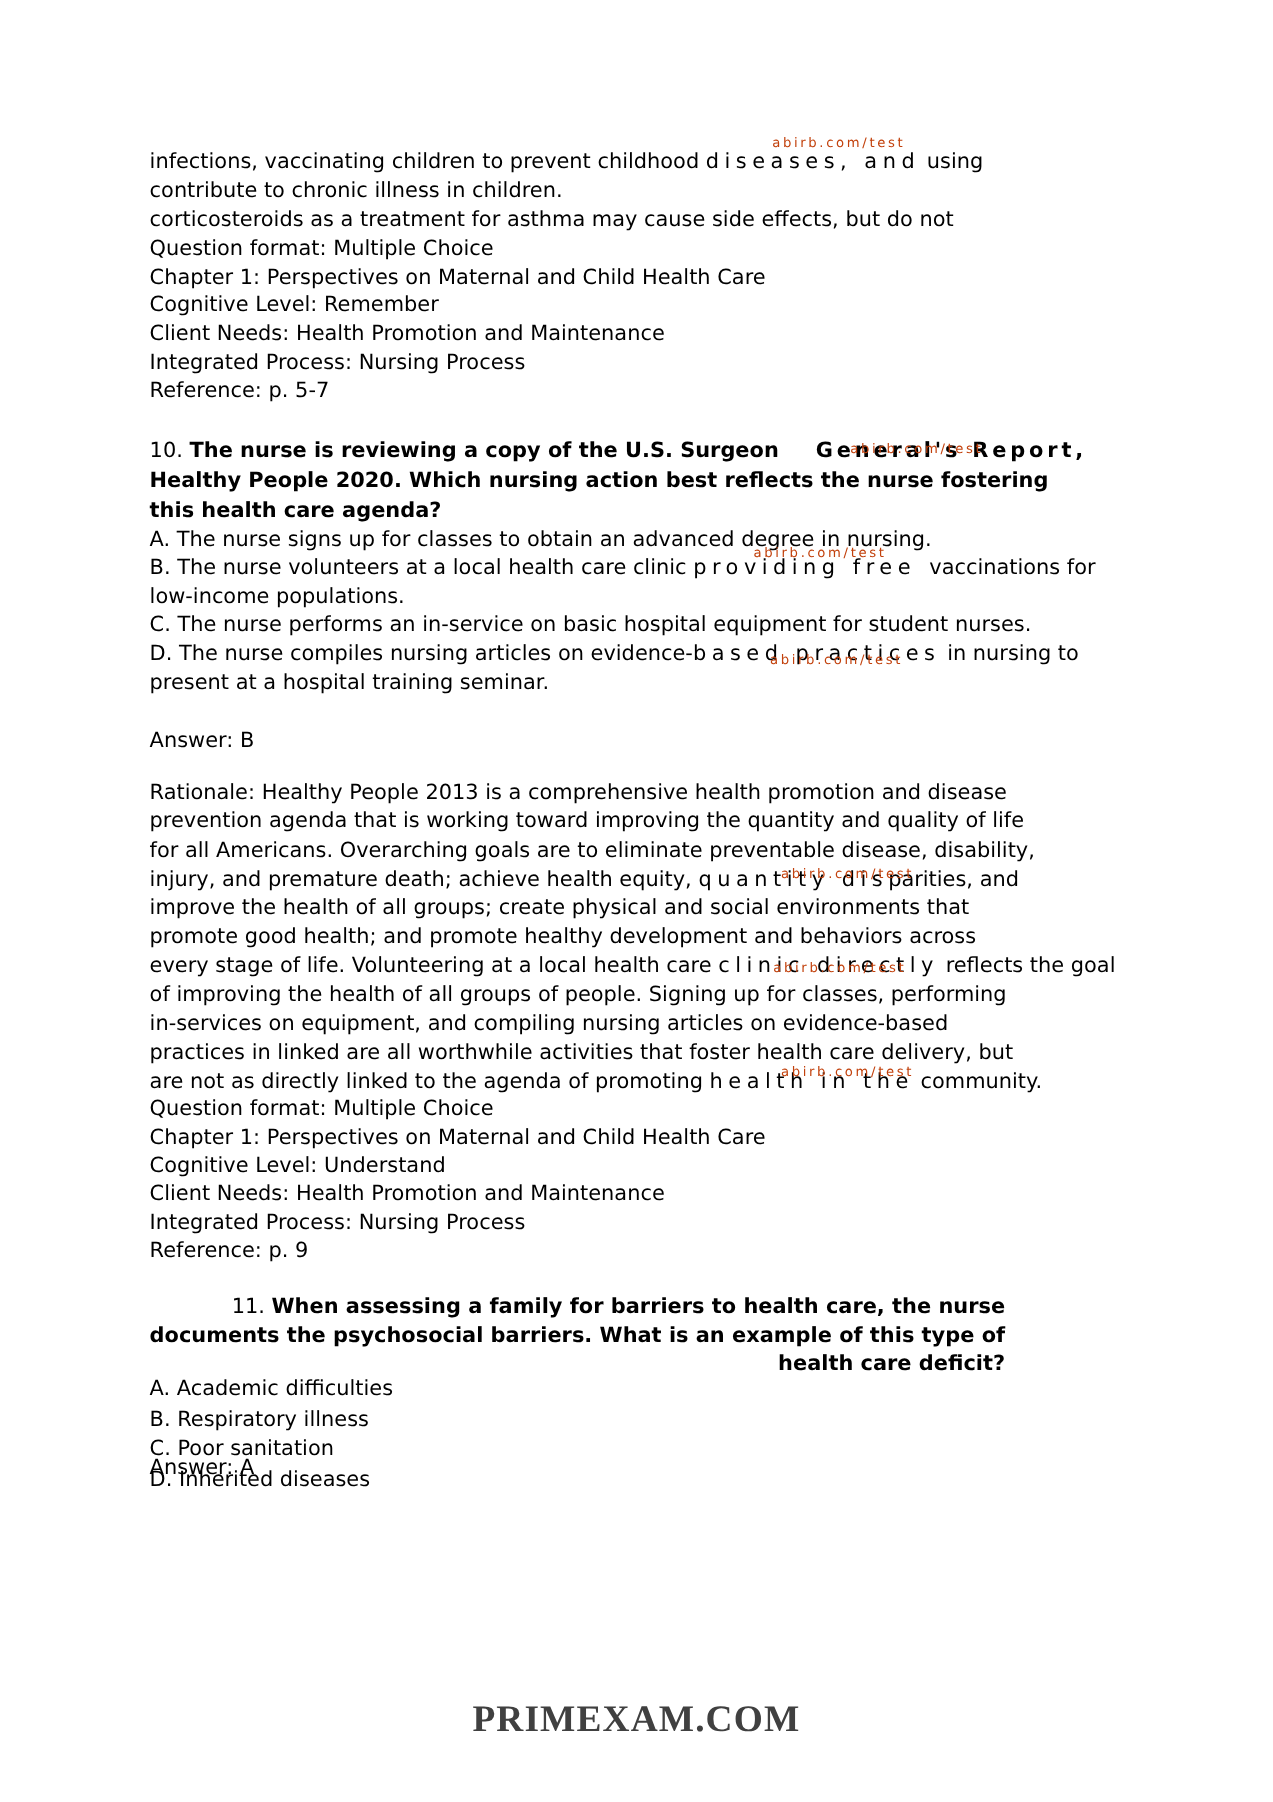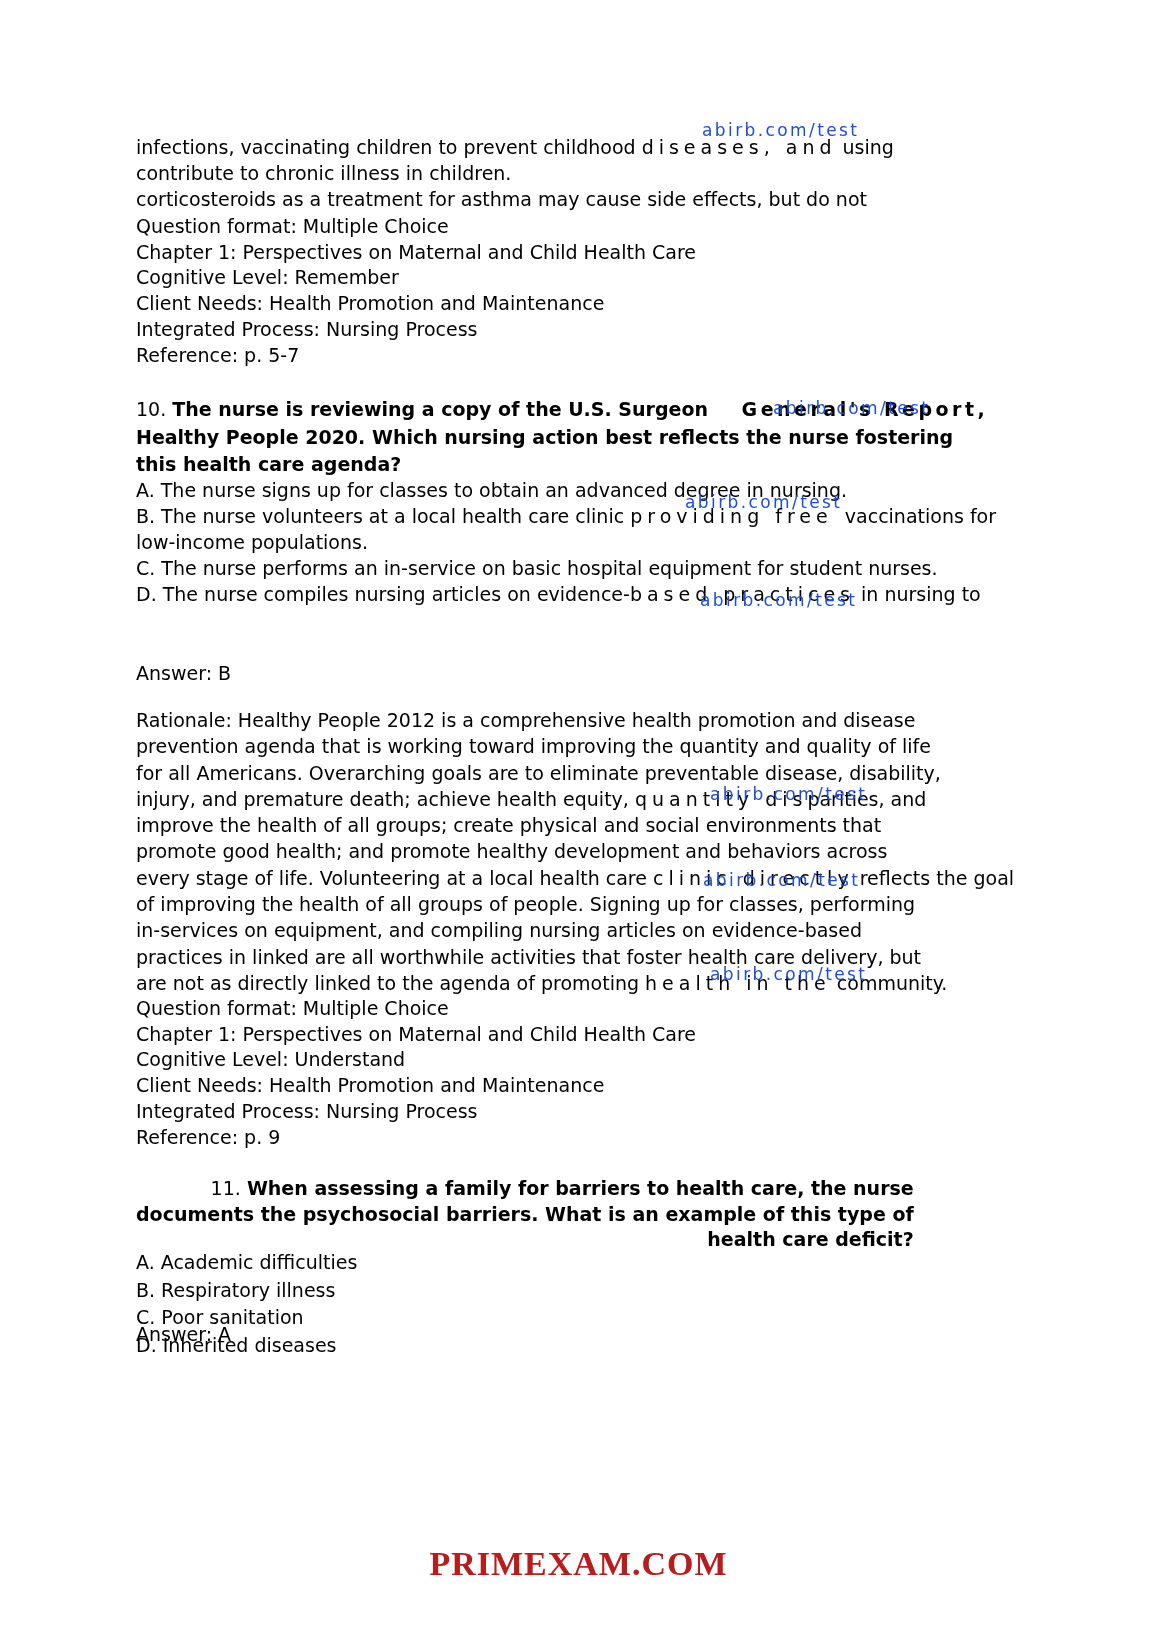--- a/index.html
+++ b/index.html
@@ -13,42 +13,42 @@
     font-size:19px;
     color:#000000;
   }
   .block{position:absolute;left:136px;}
   .line{white-space:pre;}
   .b{font-weight:bold;}
   .sp{letter-spacing:5px;}
   .bsp{font-weight:bold;letter-spacing:3.5px;margin-left:27px;}
   .wm{
     position:absolute;
-    font-size:17px;
+    font-size:12px;
     line-height:12px;
     letter-spacing:2.4px;
-    color:#1d4ed8;
+    color:#c2410c;
     white-space:pre;
   }
   .footer{
     position:absolute;
     left:0;right:0;
     top:1545px;
     text-align:center;
     font-family:"Liberation Serif","DejaVu Serif",serif;
     font-weight:bold;
     font-size:34px;
     letter-spacing:1px;
   }
 </style>
 </head>
 <body>
 
 <div id="page">
-  <div class="footer" style="color: #b91c1c;">PRIMEXAM.COM</div>
+  <div class="footer" style="color: #404040;">PRIMEXAM.COM</div>
 <div class="block" style="top: 134px; line-height: 26px;">
       <div class="line"><span>infections, vaccinating children to prevent childhood </span><span class="sp">diseases, and</span><span> using</span></div>
       <div class="line"><span>contribute to chronic illness in children.</span></div>
       <div class="line"><span>corticosteroids as a treatment for asthma may cause side effects, but do not</span></div>
     </div>
     <div class="block" style="top: 214px; line-height: 25.7px;">
       <div class="line"><span>Question format: Multiple Choice</span></div>
       <div class="line"><span>Chapter 1: Perspectives on Maternal and Child Health Care</span></div>
       <div class="line"><span>Cognitive Level: Remember</span></div>
       <div class="line"><span>Client Needs: Health Promotion and Maintenance</span></div>
@@ -59,26 +59,27 @@
       <div class="line"><span>10. </span><span class="b">The nurse is reviewing a copy of the U.S. Surgeon </span><span class="bsp">General's Report,</span></div>
       <div class="line"><span class="b">Healthy People 2020. Which nursing action best reflects the nurse fostering</span></div>
       <div class="line"><span class="b">this health care agenda?</span></div>
     </div>
     <div class="block" style="top: 477px; line-height: 26px;">
       <div class="line"><span>A. The nurse signs up for classes to obtain an advanced degree in nursing.</span></div>
       <div class="line"><span>B. The nurse volunteers at a local health care clinic </span><span class="sp">providing free</span><span>  vaccinations for</span></div>
       <div class="line"><span>low-income populations.</span></div>
       <div class="line"><span>C. The nurse performs an in-service on basic hospital equipment for student nurses.</span></div>
       <div class="line"><span>D. The nurse compiles nursing articles on evidence-</span><span class="sp">based practices</span><span> in nursing to</span></div>
+      <div class="line"><span>present at a hospital training seminar.</span></div>
     </div>
     <div class="block" style="top: 660px; line-height: 26px;">
       <div class="line"><span>Answer: B</span></div>
     </div>
     <div class="block" style="top: 707px; line-height: 26.3px;">
-      <div class="line"><span>Rationale: Healthy People 2012 is a comprehensive health promotion and disease</span></div>
+      <div class="line"><span>Rationale: Healthy People 2013 is a comprehensive health promotion and disease</span></div>
       <div class="line"><span>prevention agenda that is working toward improving the quantity and quality of life</span></div>
       <div class="line"><span>for all Americans. Overarching goals are to eliminate preventable disease, disability,</span></div>
       <div class="line"><span>injury, and premature death; achieve health equity, </span><span class="sp">quantity dis</span><span>parities, and</span></div>
       <div class="line"><span>improve the health of all groups; create physical and social environments that</span></div>
       <div class="line"><span>promote good health; and promote healthy development and behaviors across</span></div>
       <div class="line"><span>every stage of life. Volunteering at a local health care </span><span class="sp">clinic directly</span><span> reflects the goal</span></div>
       <div class="line"><span>of improving the health of all groups of people. Signing up for classes, performing</span></div>
       <div class="line"><span>in-services on equipment, and compiling nursing articles on evidence-based</span></div>
       <div class="line"><span>practices in linked are all worthwhile activities that foster health care delivery, but</span></div>
       <div class="line"><span>are not as directly linked to the agenda of promoting </span><span class="sp">health in the</span><span> community.</span></div>

